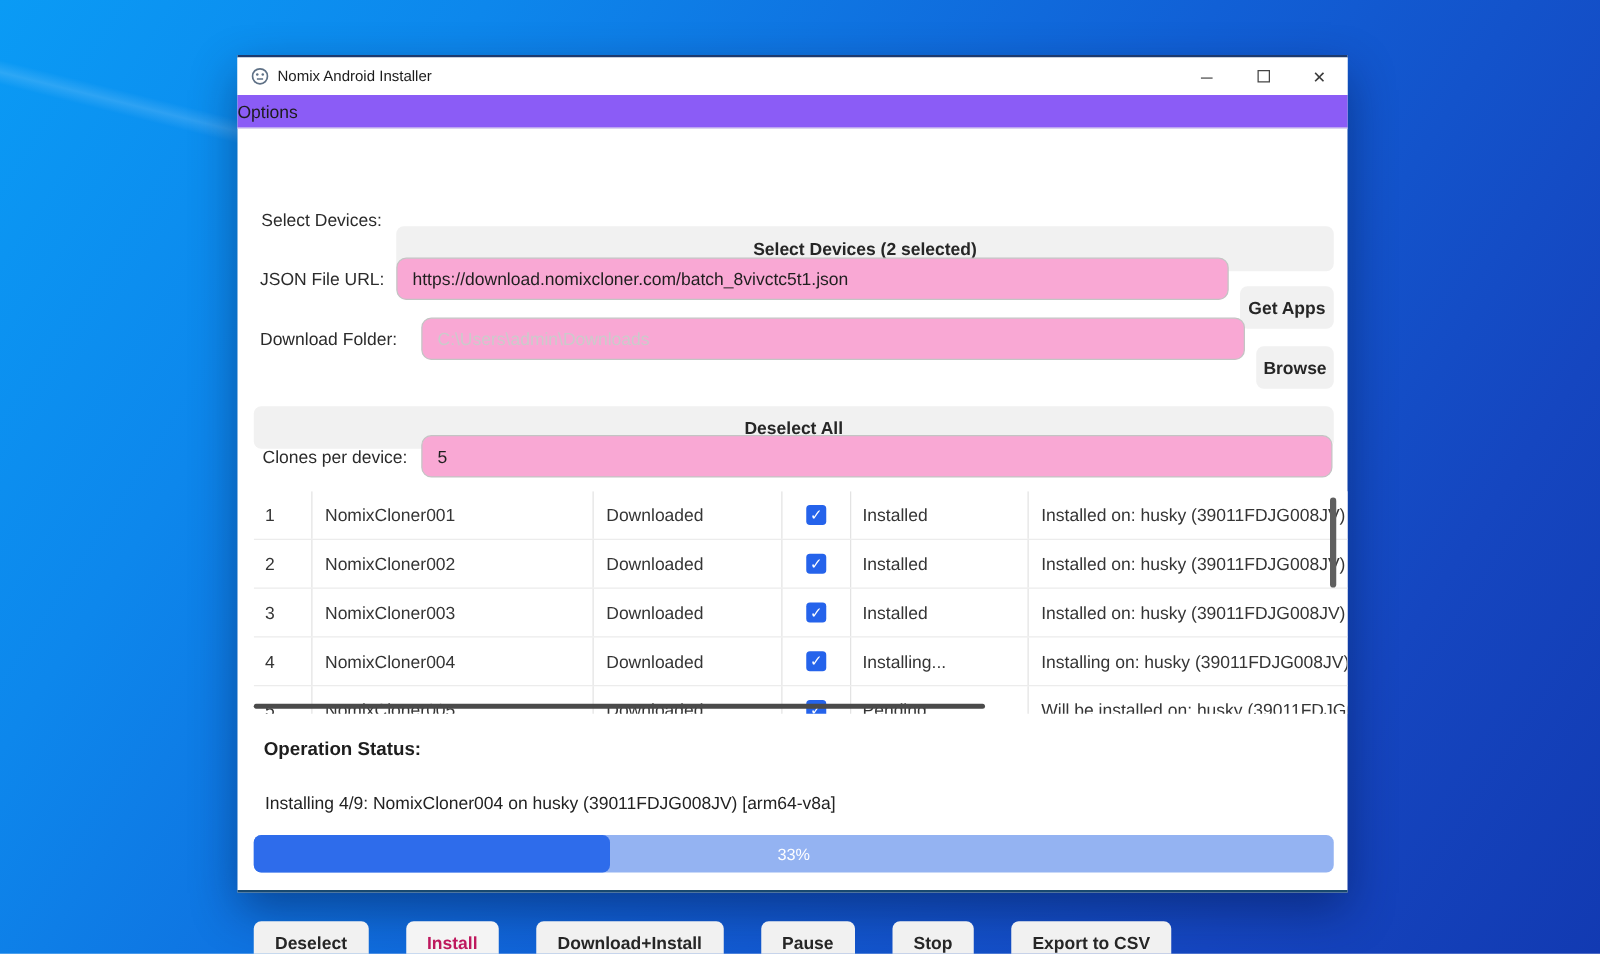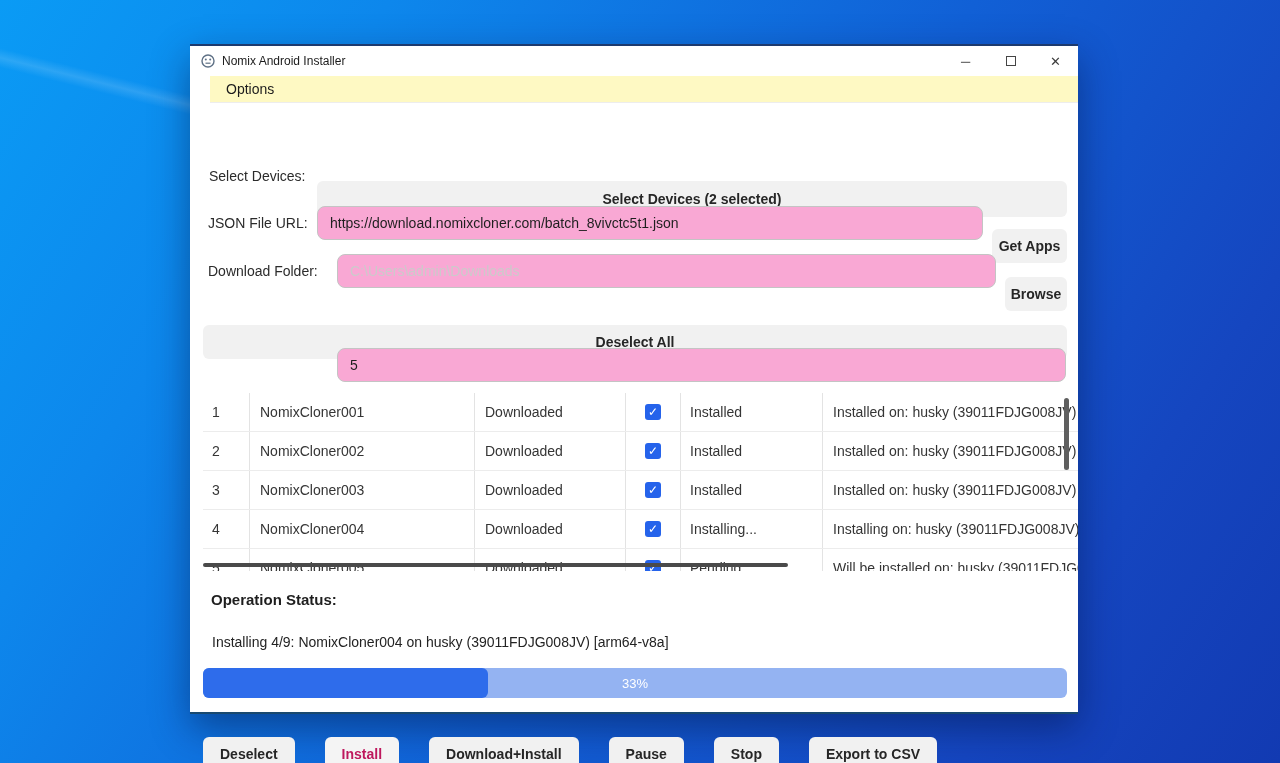--- a/index.html
+++ b/index.html
@@ -27,22 +27,22 @@
   
   .titlebar { height: 30px; display: flex; align-items: center; padding-left: 11px; background: #fff; }
   .app-icon { width: 14px; height: 14px; flex: 0 0 auto; }
   .win-title { font-size: 12px; color: #1b1b1b; margin-left: 7px; }
   .win-controls { margin-left: auto; display: flex; height: 100%; }
   .ctrl { width: 45px; height: 100%; display: flex; align-items: center; justify-content: center;
           color: #3c3c3c; font-size: 13px; cursor: default; }
   .max-box { width: 10px; height: 10px; border: 1px solid #454545; display: inline-block; }
 
   
-  .menubar { height: 27px; display: flex; align-items: center; padding-left: 16px;
-             border-bottom: 1px solid #ededed; background: #fef9c3; margin-left: 20px; }
+  .menubar { height: 27px; display: flex; align-items: center; 
+             border-bottom: 1px solid #ededed; background: #8b5cf6; }
   .menu-item { font-size: 14px; color: #1c1c1c; }
 
   
   .content { position: absolute; left: 0; top: 57px; right: 0; bottom: 0; }
   .flabel { position: absolute; font-size: 14px; color: #2b2b2b; display: flex; align-items: center; }
 
   .gbtn {
     background: #f1f1f1; border: none; border-radius: 6px;
     font-family: "Liberation Sans", sans-serif; font-size: 14px; font-weight: 700; color: #262626;
     display: flex; align-items: center; justify-content: center; cursor: pointer; margin-top: 23px;
@@ -141,20 +141,21 @@
     <div class="flabel lbl-json">JSON File URL:</div>
     <input class="tinput inp-json" value="https://download.nomixcloner.com/batch_8vivctc5t1.json" style="">
     <button class="gbtn btn-getapps">Get Apps</button>
 
     <div class="flabel lbl-folder">Download Folder:</div>
     <input class="tinput inp-folder" placeholder="C:\Users\admin\Downloads" style="">
     <button class="gbtn btn-browse">Browse</button>
 
     <button class="gbtn btn-deselect">Deselect All</button>
 
+    <div class="flabel lbl-clones">Clones per device:</div>
     <input class="tinput inp-clones" value="5" style="">
 
     <div class="apps-table">
   <div class="trow">
     <div class="tcell c-num">1</div>
     <div class="tcell c-name">NomixCloner001</div>
     <div class="tcell c-dl">Downloaded</div>
     <div class="tcell c-chk">
       <div class="chk" style="background: rgb(37, 99, 235);">✓</div>
     </div>

